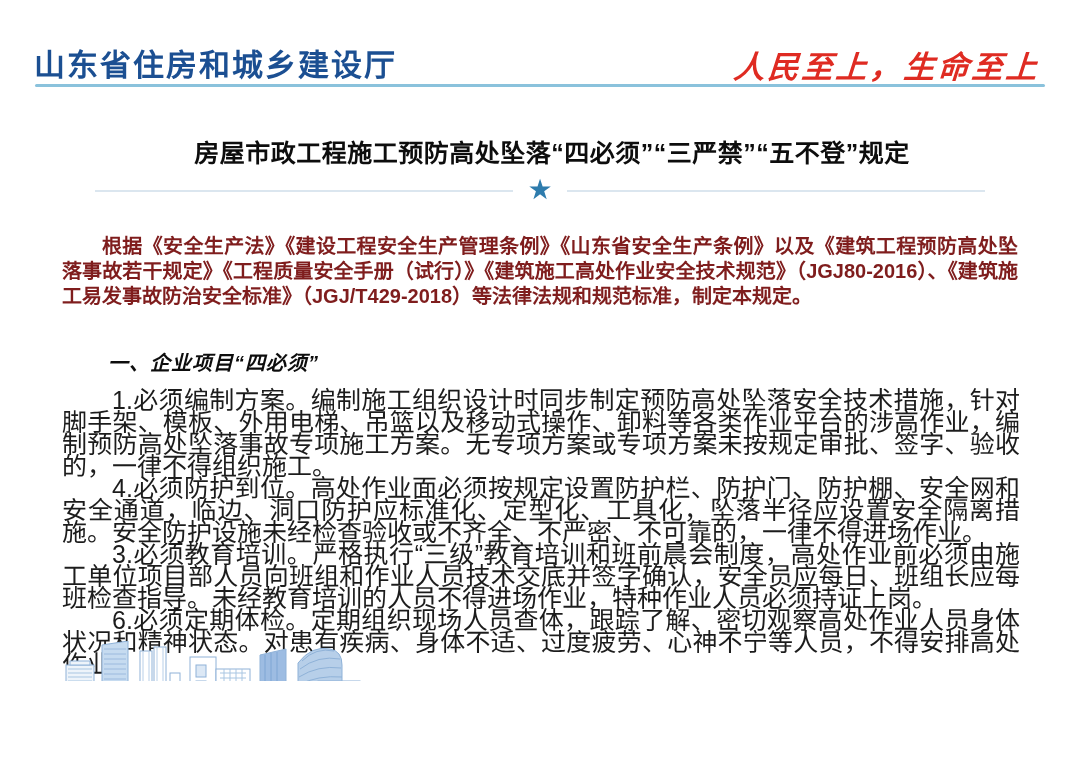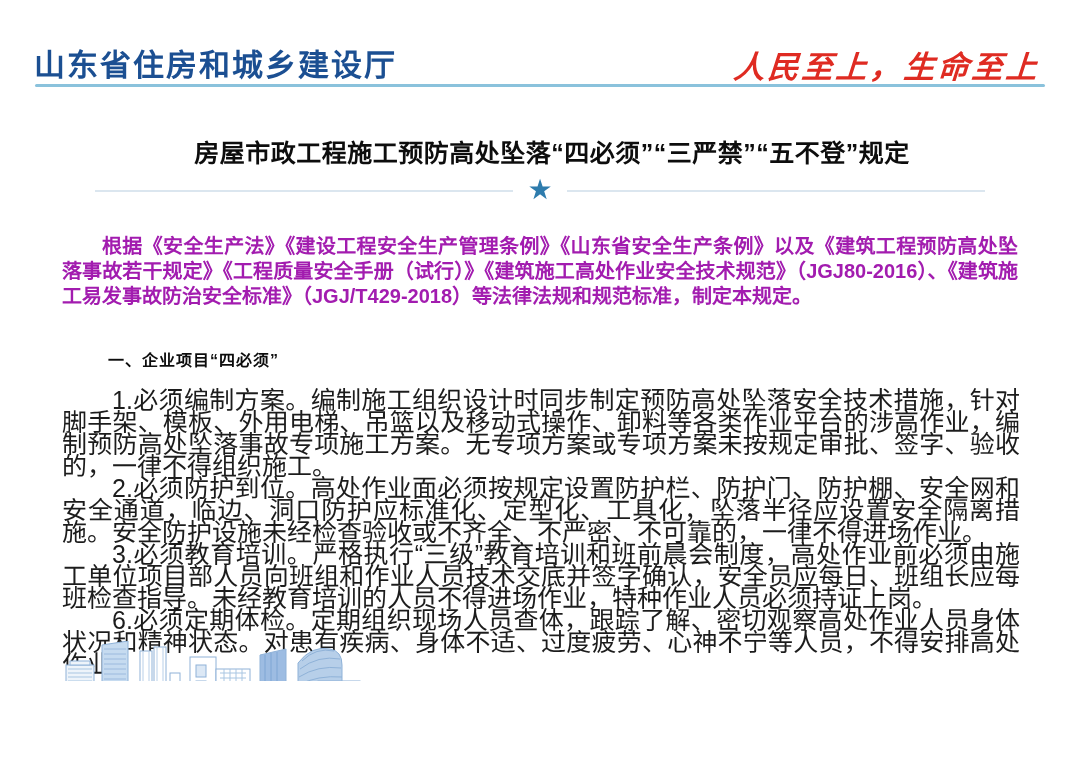--- a/index.html
+++ b/index.html
@@ -42,27 +42,27 @@
   }
   .star-divider .seg{flex:1;height:2px;background:#dbe6ef;}
   .star-divider .star{
     color:#2e7cad;font-size:28px;line-height:1;
     transform:translateY(-1px);
   }
   
   .intro-paragraph{
     position:absolute;left:62px;top:234px;width:956px;
     margin:0;
-    font-size:20px;font-weight:bold;color:#a21caf;
+    font-size:20px;font-weight:bold;color:#7f1d1d;
     line-height:25px;text-align:justify;text-indent:2em;
   }
   
   .section-heading{
     position:absolute;left:108px;top:347px;margin:0;
-    font-size:16px;font-weight:bold;color:#0d0d0d;letter-spacing:1px;
+    font-size:20px;font-weight:bold;color:#0d0d0d;letter-spacing:1px;font-style:italic;
   }
   .rules{
     position:absolute;left:62px;top:389px;width:958px;
     font-size:25px;color:#1c1c1c;line-height:22px;
   }
   .rules p{margin:0;text-align:justify;text-indent:2em;}
   
   .skyline{position:absolute;left:60px;top:641px;}
   .page-number-wrap{
     position:absolute;right:28px;top:698px;width:90px;
@@ -103,21 +103,21 @@
     <span class="seg"></span>
     <span class="star">★</span>
     <span class="seg"></span>
   </div>
 
   <p class="intro-paragraph">根据《安全生产法》《建设工程安全生产管理条例》《山东省安全生产条例》以及《建筑工程预防高处坠落事故若干规定》《工程质量安全手册（试行）》《建筑施工高处作业安全技术规范》（JGJ80-2016）、《建筑施工易发事故防治安全标准》（JGJ/T429-2018）等法律法规和规范标准，制定本规定。</p>
 
   <h2 class="section-heading">一、企业项目“四必须”</h2>
   <div class="rules">
     <p>1.必须编制方案。编制施工组织设计时同步制定预防高处坠落安全技术措施，针对脚手架、模板、外用电梯、吊篮以及移动式操作、卸料等各类作业平台的涉高作业，编制预防高处坠落事故专项施工方案。无专项方案或专项方案未按规定审批、签字、验收的，一律不得组织施工。</p>
-    <p>2.必须防护到位。高处作业面必须按规定设置防护栏、防护门、防护棚、安全网和安全通道，临边、洞口防护应标准化、定型化、工具化，坠落半径应设置安全隔离措施。安全防护设施未经检查验收或不齐全、不严密、不可靠的，一律不得进场作业。</p>
+    <p>4.必须防护到位。高处作业面必须按规定设置防护栏、防护门、防护棚、安全网和安全通道，临边、洞口防护应标准化、定型化、工具化，坠落半径应设置安全隔离措施。安全防护设施未经检查验收或不齐全、不严密、不可靠的，一律不得进场作业。</p>
     <p>3.必须教育培训。严格执行“三级”教育培训和班前晨会制度，高处作业前必须由施工单位项目部人员向班组和作业人员技术交底并签字确认，安全员应每日、班组长应每班检查指导。未经教育培训的人员不得进场作业，特种作业人员必须持证上岗。</p>
     <p>6.必须定期体检。定期组织现场人员查体，跟踪了解、密切观察高处作业人员身体状况和精神状态。对患有疾病、身体不适、过度疲劳、心神不宁等人员，不得安排高处作业。</p>
   </div>
 
   <svg class="skyline" width="302" height="62" viewBox="0 0 302 62" fill="none">
     <g stroke="#8fb2d8" stroke-width="1">
 
       <rect x="6" y="24" width="28" height="32" fill="#eef4fa"></rect>
       <path d="M8 28h24M8 32h24M8 36h24M8 40h24M8 44h24M8 48h24M8 52h24" stroke="#a9c6e2"></path>
       <rect x="10" y="20" width="20" height="4" fill="#eef4fa"></rect>

